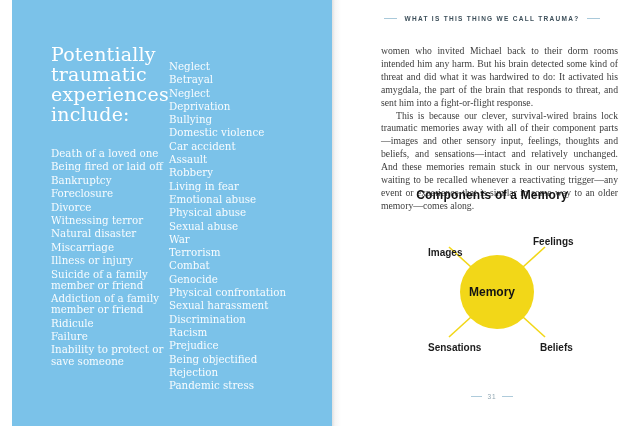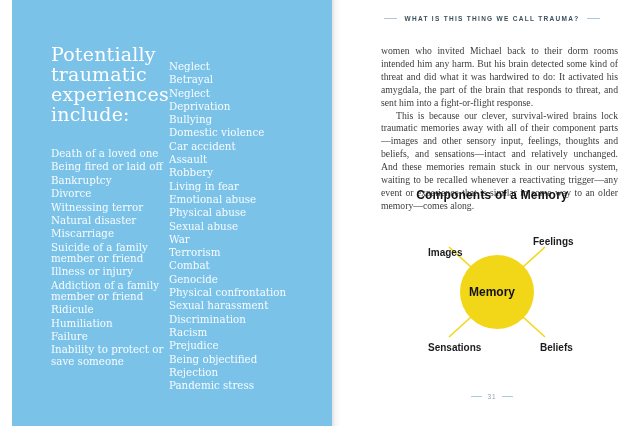--- a/index.html
+++ b/index.html
@@ -95,29 +95,29 @@
 
 <div class="spread">
 
   <div class="page-left">
     <div class="pt-heading">Potentially traumatic experiences include:</div>
 
     <ul class="trauma-col trauma-col-1">
         <li>Death of a loved one</li>
         <li>Being fired or laid off</li>
         <li>Bankruptcy</li>
+        <li>Foreclosure</li>
         <li>Divorce</li>
         <li>Witnessing terror</li>
         <li>Natural disaster</li>
         <li>Miscarriage</li>
+        <li>Illness or injury</li>
         <li>Suicide of a family member or friend</li>
-        <li>Illness or injury</li>
         <li>Addiction of a family member or friend</li>
         <li>Ridicule</li>
-        <li>Humiliation</li>
         <li>Failure</li>
         <li>Inability to protect or save someone</li>
       </ul>
 
     <ul class="trauma-col trauma-col-2">
         <li>Neglect</li>
         <li>Betrayal</li>
         <li>Neglect</li>
         <li>Deprivation</li>
         <li>Bullying</li>

